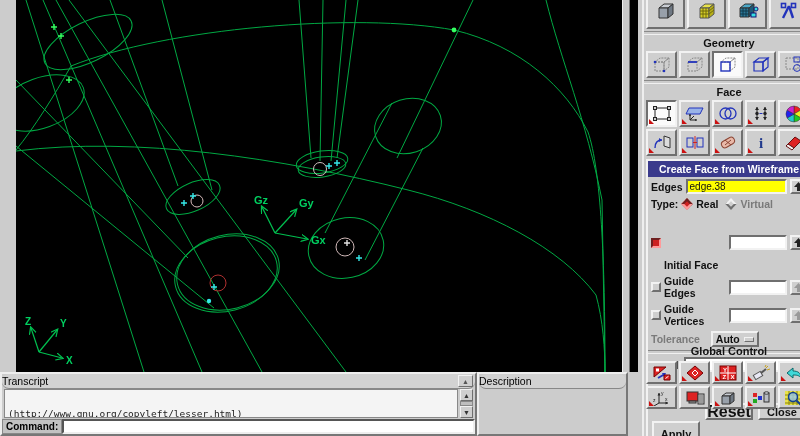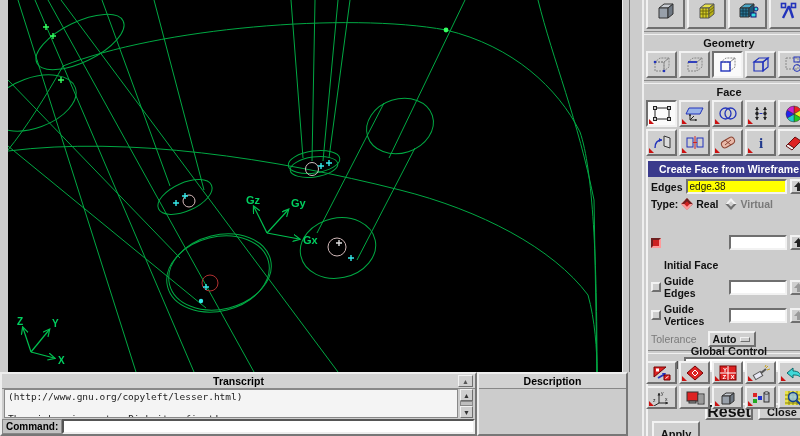--- a/index.html
+++ b/index.html
@@ -11,21 +11,21 @@
   .btn{position:relative;display:flex;align-items:center;justify-content:center;
        box-sizing:border-box;cursor:pointer;}
   .btn.pressed{border-top:2px solid #6f6f6f;border-left:2px solid #6f6f6f;
                border-bottom:2px solid #f2f2f2;border-right:2px solid #f2f2f2;background:#fafafa;}
   .subtri{position:absolute;left:1px;bottom:1px;width:0;height:0;
           border-bottom:5px solid #cc1111;border-right:5px solid transparent;}
   .sect-title{text-align:center;font-weight:bold;font-size:11px;color:#111;padding:1px 0 2px;}
   .groove{height:2px;border-top:1px solid #8a8a8a;border-bottom:1px solid #f0f0f0;margin:1px 0;}
   .iconrow{display:flex;gap:2px;padding:0 2px;margin-bottom:2px;}
   
-  #viewport{position:absolute;left:8px;top:0;width:622px;height:372px;background:#000;}
+  #viewport{position:absolute;left:16px;top:0;width:622px;height:372px;background:#000;}
   #vsash{position:absolute;left:622px;top:0;width:6px;height:372px;background:#c9c9c9;
          border-left:1px solid #eee;border-right:1px solid #777;}
   #bottomstrip{position:absolute;left:0;top:372px;width:628px;height:64px;background:#c9c9c9;}
   #rightpanel{position:absolute;left:642px;top:0;width:172px;height:436px;background:#cccccc;
               border-left:2px solid #eeeeee;box-sizing:border-box;overflow:hidden;}
   
   .dialog{margin:3px 2px 0;border:2px solid;border-color:#f2f2f2 #6f6f6f #6f6f6f #f2f2f2;background:#cccccc;}
   .dlg-title{background:#3a3a8c;color:#fff;font-weight:bold;font-size:10.5px;text-align:center;
              padding:2px 0;}
   .dlg-row{display:flex;align-items:center;gap:3px;padding:2px 3px;font-size:10.5px;font-weight:bold;color:#111;}
@@ -43,23 +43,23 @@
   .radio.off{background:#cfcfcf;border:2px solid;border-color:#f2f2f2 #6f6f6f #6f6f6f #f2f2f2;}
   .grey{color:#7a7a7a;}
   .actbtns{display:flex;align-items:center;gap:3px;padding:1px 2px 2px 4px;font-size:11px;font-weight:bold;}
   .quad{width:19px;height:15px;padding:1px;display:grid;grid-template-columns:1fr 1fr;grid-template-rows:1fr 1fr;gap:1px;}
   .quad i{background:#f4f4f4;border:1px solid #555;}
   .quad i.r{background:#cc1111;}
   .gcrow{display:flex;gap:2px;padding:0 2px;margin-top:2px;}
   .gcbtn{width:31px;height:23px;}
   
   .subwin{position:absolute;box-sizing:border-box;border:2px solid;border-color:#eeeeee #777 #777 #eeeeee;background:#cccccc;}
-  .subtitle{background:#d2d2d2;border-bottom:1px solid #888;font-size:10.5px;font-weight:bold;
-            text-align:center;padding:1px 0;position:relative;}
-  .mono{font-family:"DejaVu Sans Mono",monospace;font-size:9.5px;color:#222;}
+  .subtitle{background:#d2d2d2;border-bottom:1px solid #888;font-size:10.5px;font-weight:normal;
+            text-align:left;padding:1px 0;position:relative;border-radius:7px;}
+  .mono{font-family:"DejaVu Sans Mono",monospace;font-size:9.5px;color:#222;margin-top:17px;}
   .shadebtn{position:absolute;right:2px;top:1px;width:13px;height:10px;background:#cfcfcf;
             border:1px solid;border-color:#f2f2f2 #6f6f6f #6f6f6f #f2f2f2;
             display:flex;align-items:center;justify-content:center;font-size:7px;color:#555;cursor:pointer;}
   .sbar{position:absolute;right:2px;top:15px;bottom:15px;width:13px;background:#bfbfbf;
         border:1px solid #888;box-sizing:border-box;}
   .sbtn{position:absolute;right:2px;width:13px;height:12px;background:#cfcfcf;border:1px solid;
         border-color:#f2f2f2 #6f6f6f #6f6f6f #f2f2f2;box-sizing:border-box;
         display:flex;align-items:center;justify-content:center;font-size:7px;color:#333;cursor:pointer;}
   .cmdrow{position:absolute;left:0;bottom:0;width:100%;height:15px;display:flex;}
   .cmdlab{background:#c2c2c2;border:1px solid #888;font-size:10px;font-weight:bold;padding:1px 3px;white-space:nowrap;}
@@ -377,21 +377,21 @@
         <span class="chk raised"></span>
         <span style="width:62px;">Guide Vertices</span>
         <div class="tinput"></div>
         <div class="btn raised uparrow">
           <svg width="9" height="9" viewBox="0 0 9 9">
             <path d="M4.5,0 L9,5 H6 V9 H3 V5 H0 z" fill="#999"></path>
             </svg>
         </div>
       </div>
       <div class="dlg-row">
-        <span class="grey" style="font-weight:normal;text-align:right;">Tolerance</span>
+        <span class="grey" style="font-weight:bold;text-align:right;">Tolerance</span>
         <div class="btn raised" style="width:48px;height:16px;font-size:10.5px;gap:4px;margin-left:8px;">
           <span>Auto</span>
           <span style="width:8px;height:3px;background:#cfcfcf;border:1px solid;border-color:#f2f2f2 #6f6f6f #6f6f6f #f2f2f2;"></span>
         </div>
       </div>
       <div class="groove"></div>
       <div class="dlg-row">
         <span style="width:30px;">Label</span>
         <div class="tinput"></div>
       </div>

